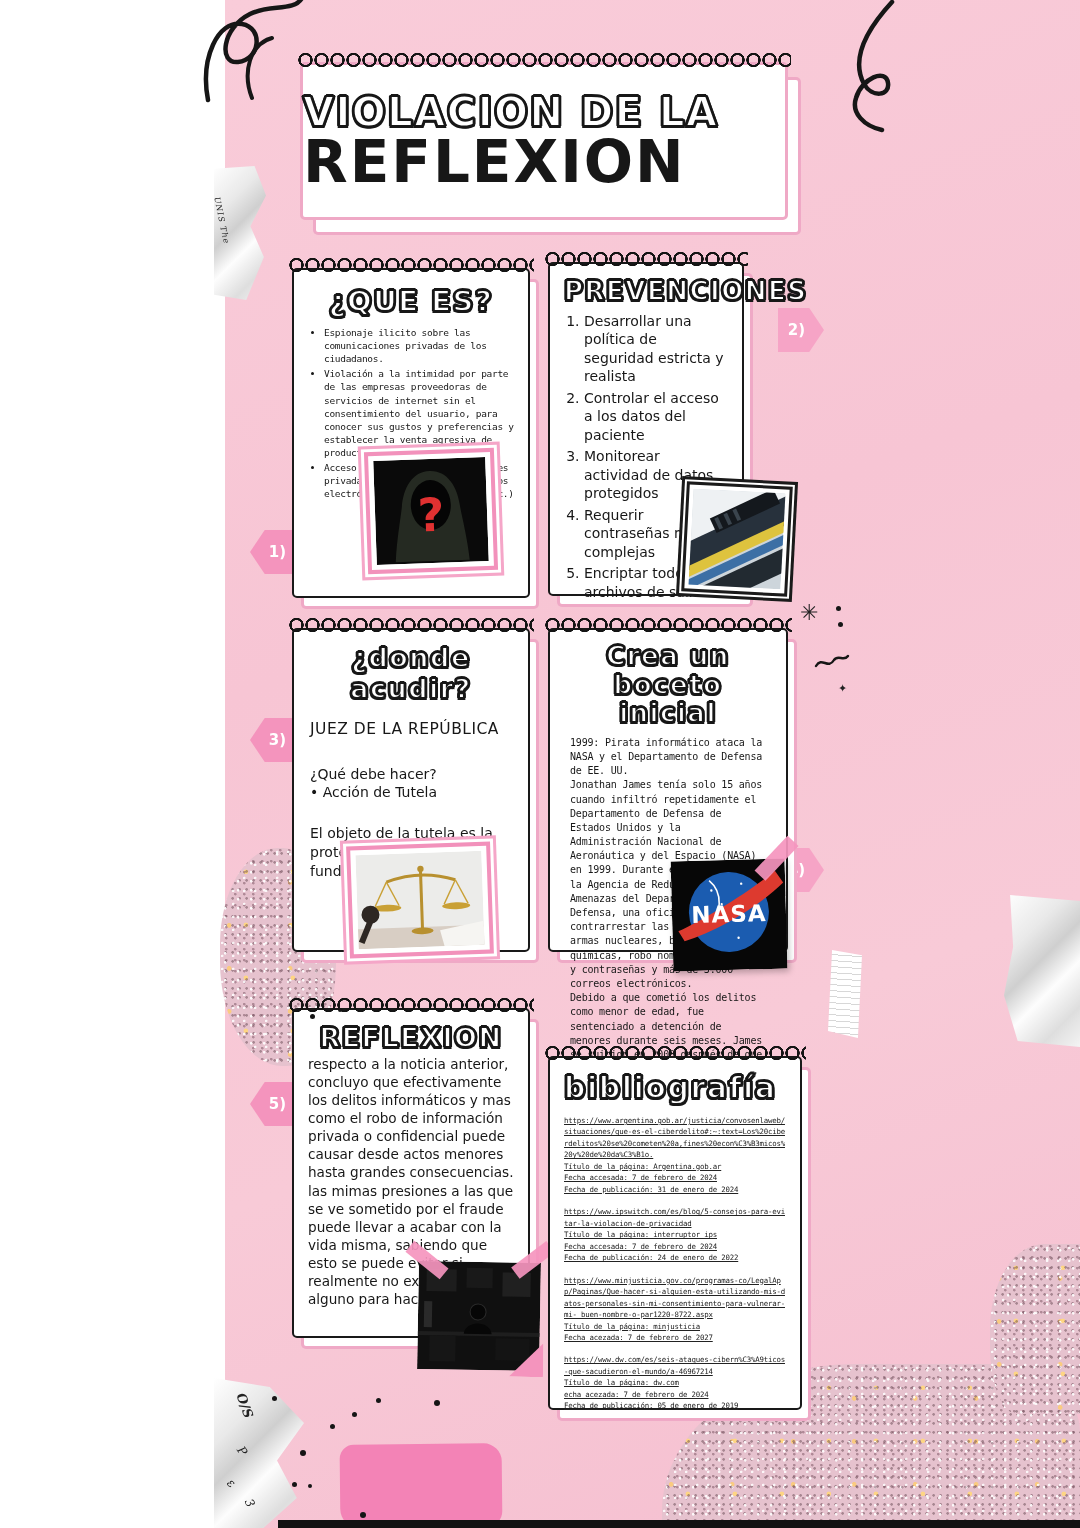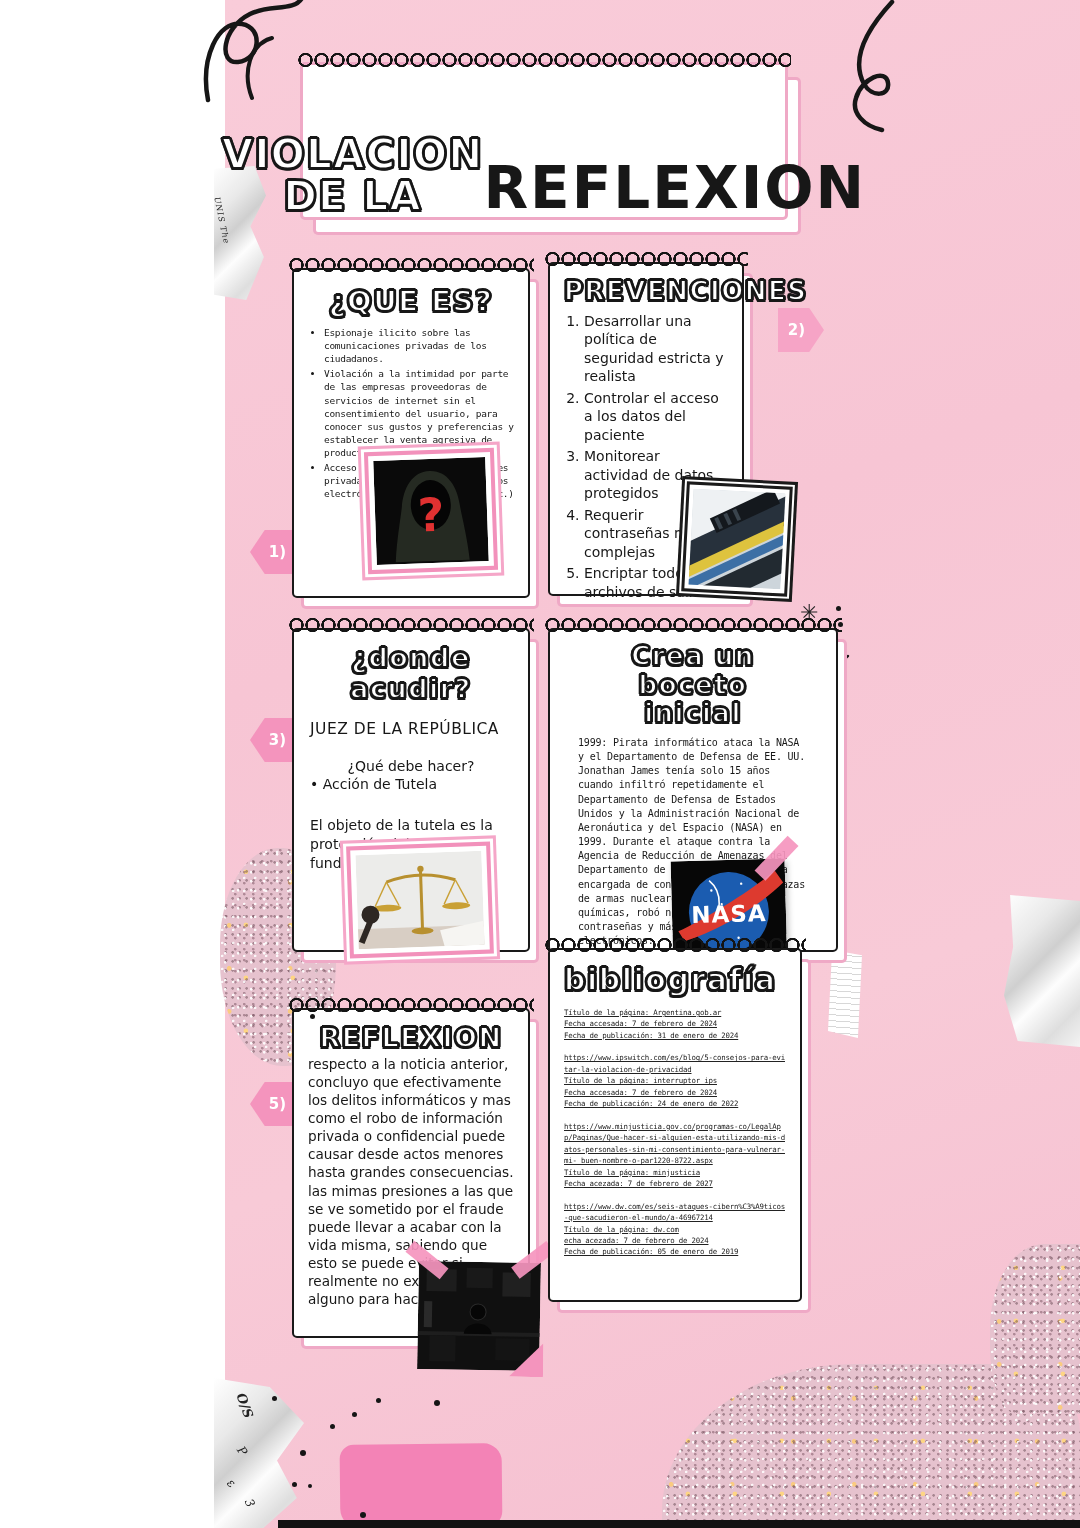--- a/index.html
+++ b/index.html
@@ -4,21 +4,21 @@
 <style>
   html,body{margin:0;padding:0;background:#ffffff;}
   #canvas{position:relative;width:1080px;height:1528px;background:#ffffff;overflow:hidden;
           font-family:"DejaVu Sans", sans-serif;color:#171717;}
   .pink-bg{position:absolute;left:225px;top:0;width:855px;height:1528px;
            background:linear-gradient(160deg,#f9ccd9 0%,#f7c5d4 38%,#f8cad7 66%,#f5bfd0 100%);}
   
   .note{position:absolute;background:#fff;border:2.5px solid #191919;border-radius:5px;
         box-shadow:9px 11px 0 -3px #ffffff, 9px 11px 0 0 #efa9c6;z-index:2;box-sizing:border-box;}
   .header-note{border:3px solid #efa9c6;box-shadow:13px 15px 0 -3px #ffffff,13px 15px 0 0 #efa9c6;
-        display:flex;flex-direction:row;align-items:flex-end;justify-content:center;}
+        display:flex;flex-direction:column;align-items:flex-start;justify-content:center;}
   .spiral{position:absolute;top:-18px;left:-6px;right:-6px;height:28px;z-index:6;pointer-events:none;
         background-image:radial-gradient(circle at 8.5px 13px, rgba(0,0,0,0) 4.8px, #141414 5px 7px, rgba(0,0,0,0) 7.4px);
         background-size:16px 28px;background-repeat:repeat-x;}
   
   .outline{color:#ffffff;font-weight:800;letter-spacing:1.5px;
         -webkit-text-stroke:1.8px #171717;
         text-shadow:2px 0 0 #171717,-2px 0 0 #171717,0 2px 0 #171717,0 -2px 0 #171717,
                     1.5px 1.5px 0 #171717,-1.5px 1.5px 0 #171717,1.5px -1.5px 0 #171717,-1.5px -1.5px 0 #171717;}
   .t-center{text-align:center;}
   
@@ -173,21 +173,21 @@
         <rect x="44" y="20" width="4" height="12" fill="#3a444d" transform="rotate(-28 46 48)"></rect>
         <rect x="54" y="20" width="4" height="12" fill="#3a444d" transform="rotate(-28 46 48)"></rect>
       </svg>
     </div>
   </div>
 
   <div class="note" style="left:292px;top:628px;width:238px;height:324px;padding:12px 16px;">
     <div class="spiral"></div>
     <div class="outline t-center" style="font-size:27px;">¿donde acudir?</div>
     <div class="hand" style="font-size:15.5px;margin-top:16px;letter-spacing:0.5px;">JUEZ DE LA REPÚBLICA</div>
-    <div class="hand" style="font-size:14px;margin-top:20px;text-align:center;">¿Qué debe hacer?</div>
+    <div class="hand" style="font-size:14px;margin-top:28px;">¿Qué debe hacer?</div>
     <div class="hand" style="font-size:14px;margin-top:2px;">• Acción de Tutela</div>
     <div class="hand" style="font-size:14px;margin-top:24px;line-height:1.35;">El objeto de la tutela es la protección del derecho fundamental.</div>
     <div class="frame-pink" style="left:54px;top:214px;transform:rotate(-2deg);">
       <svg class="photo" width="126" height="94" viewBox="0 0 126 94">
         <rect width="126" height="94" fill="#ececea"></rect>
         <rect y="74" width="126" height="20" fill="#d8cec4"></rect>
         <polygon points="82,78 126,70 126,94 86,94" fill="#f6f5f2"></polygon>
         <rect x="63" y="18" width="3" height="58" fill="#b8902f"></rect>
         <ellipse cx="64.5" cy="78" rx="11" ry="3.4" fill="#b8902f"></ellipse>
         <path d="M30,28 Q64,16 99,28" stroke="#b8902f" stroke-width="3" fill="none"></path>
@@ -197,21 +197,21 @@
         <ellipse cx="30" cy="54" rx="14" ry="3.4" fill="#c9a035"></ellipse>
         <line x1="99" y1="28" x2="87" y2="52" stroke="#c9a035" stroke-width="1.4"></line>
         <line x1="99" y1="28" x2="111" y2="52" stroke="#c9a035" stroke-width="1.4"></line>
         <ellipse cx="99" cy="54" rx="14" ry="3.4" fill="#c9a035"></ellipse>
         <circle cx="13" cy="60" r="9" fill="#2e2723"></circle>
         <rect x="10" y="66" width="6" height="24" fill="#2e2723" transform="rotate(24 13 66)"></rect>
       </svg>
     </div>
   </div>
 
-  <div class="note" style="left:548px;top:628px;width:290px;height:324px;padding:12px 28px;">
+  <div class="note" style="left:548px;top:628px;width:240px;height:324px;padding:12px 20px;">
     <div class="spiral"></div>
     <div class="outline t-center" style="font-size:26px;line-height:1.1;">Crea un boceto</div>
     <div class="outline t-center" style="font-size:26px;line-height:1.1;">inicial</div>
     <div class="mono" style="margin-top:8px;">
         <div class="boceto-p">1999: Pirata informático ataca la NASA y el Departamento de Defensa de EE. UU.</div>
         <div class="boceto-p">Jonathan James tenía solo 15 años cuando infiltró repetidamente el Departamento de Defensa de Estados Unidos y la Administración Nacional de Aeronáutica y del Espacio (NASA) en 1999. Durante el ataque contra la Agencia de Reducción de Amenazas del Departamento de Defensa, una oficina encargada de contrarrestar las amenazas de armas nucleares, biológicas y químicas, robó nombres de usuario y contraseñas y más de 3.000 correos electrónicos.</div>
         <div class="boceto-p">Debido a que cometió los delitos como menor de edad, fue sentenciado a detención de menores durante seis meses. James se suicidó en 2008 después de que el Servicio Secreto de Estados Unidos lo acusara de estar involucrado en otro ataque cibernético.</div>
       </div>
     <div style="position:absolute;left:122px;top:230px;width:114px;height:110px;z-index:4;transform:rotate(-1.5deg);box-shadow:2px 3px 6px rgba(0,0,0,.25);">
       <svg class="photo" width="114" height="110" viewBox="0 0 114 110">
@@ -247,25 +247,26 @@
         <rect x="12" y="74" width="26" height="26" fill="#161616"></rect>
         <rect x="78" y="76" width="34" height="22" fill="#141414"></rect>
         <rect x="6" y="40" width="8" height="26" fill="#2a2a2a"></rect>
       </svg>
       <div class="tape" style="left:-14px;top:-8px;width:44px;height:14px;transform:rotate(38deg);"></div>
       <div class="tape" style="right:-14px;top:-10px;width:44px;height:14px;transform:rotate(-38deg);"></div>
       <div style="position:absolute;right:-4px;bottom:-6px;width:34px;height:34px;background:#f494bd;clip-path:polygon(100% 0,100% 100%,0 100%);"></div>
     </div>
   </div>
 
-  <div class="note" style="left:548px;top:948px;width:254px;height:354px;padding:12px 14px;">
+  <div class="note" style="left:548px;top:1056px;width:254px;height:354px;padding:12px 14px;">
     <div class="spiral"></div>
     <div class="outline" style="font-size:30px;">bibliografía</div>
     <div style="margin-top:10px;">
         <div class="bib-entry">
+          <div class="bib-line">https://www.argentina.gob.ar/justicia/convosenlaweb/situaciones/que-es-el-ciberdelito#:~:text=Los%20ciberdelitos%20se%20cometen%20a,fines%20econ%C3%B3micos%20y%20de%20da%C3%B1o.</div>
           <div class="bib-line">Título de la página: Argentina.gob.ar</div>
           <div class="bib-line">Fecha accesada: 7 de febrero de 2024</div>
           <div class="bib-line">Fecha de publicación: 31 de enero de 2024</div>
         </div>
         <div class="bib-entry">
           <div class="bib-line">https://www.ipswitch.com/es/blog/5-consejos-para-evitar-la-violacion-de-privacidad</div>
           <div class="bib-line">Título de la página: interruptor ips</div>
           <div class="bib-line">Fecha accesada: 7 de febrero de 2024</div>
           <div class="bib-line">Fecha de publicación: 24 de enero de 2022</div>
         </div>

